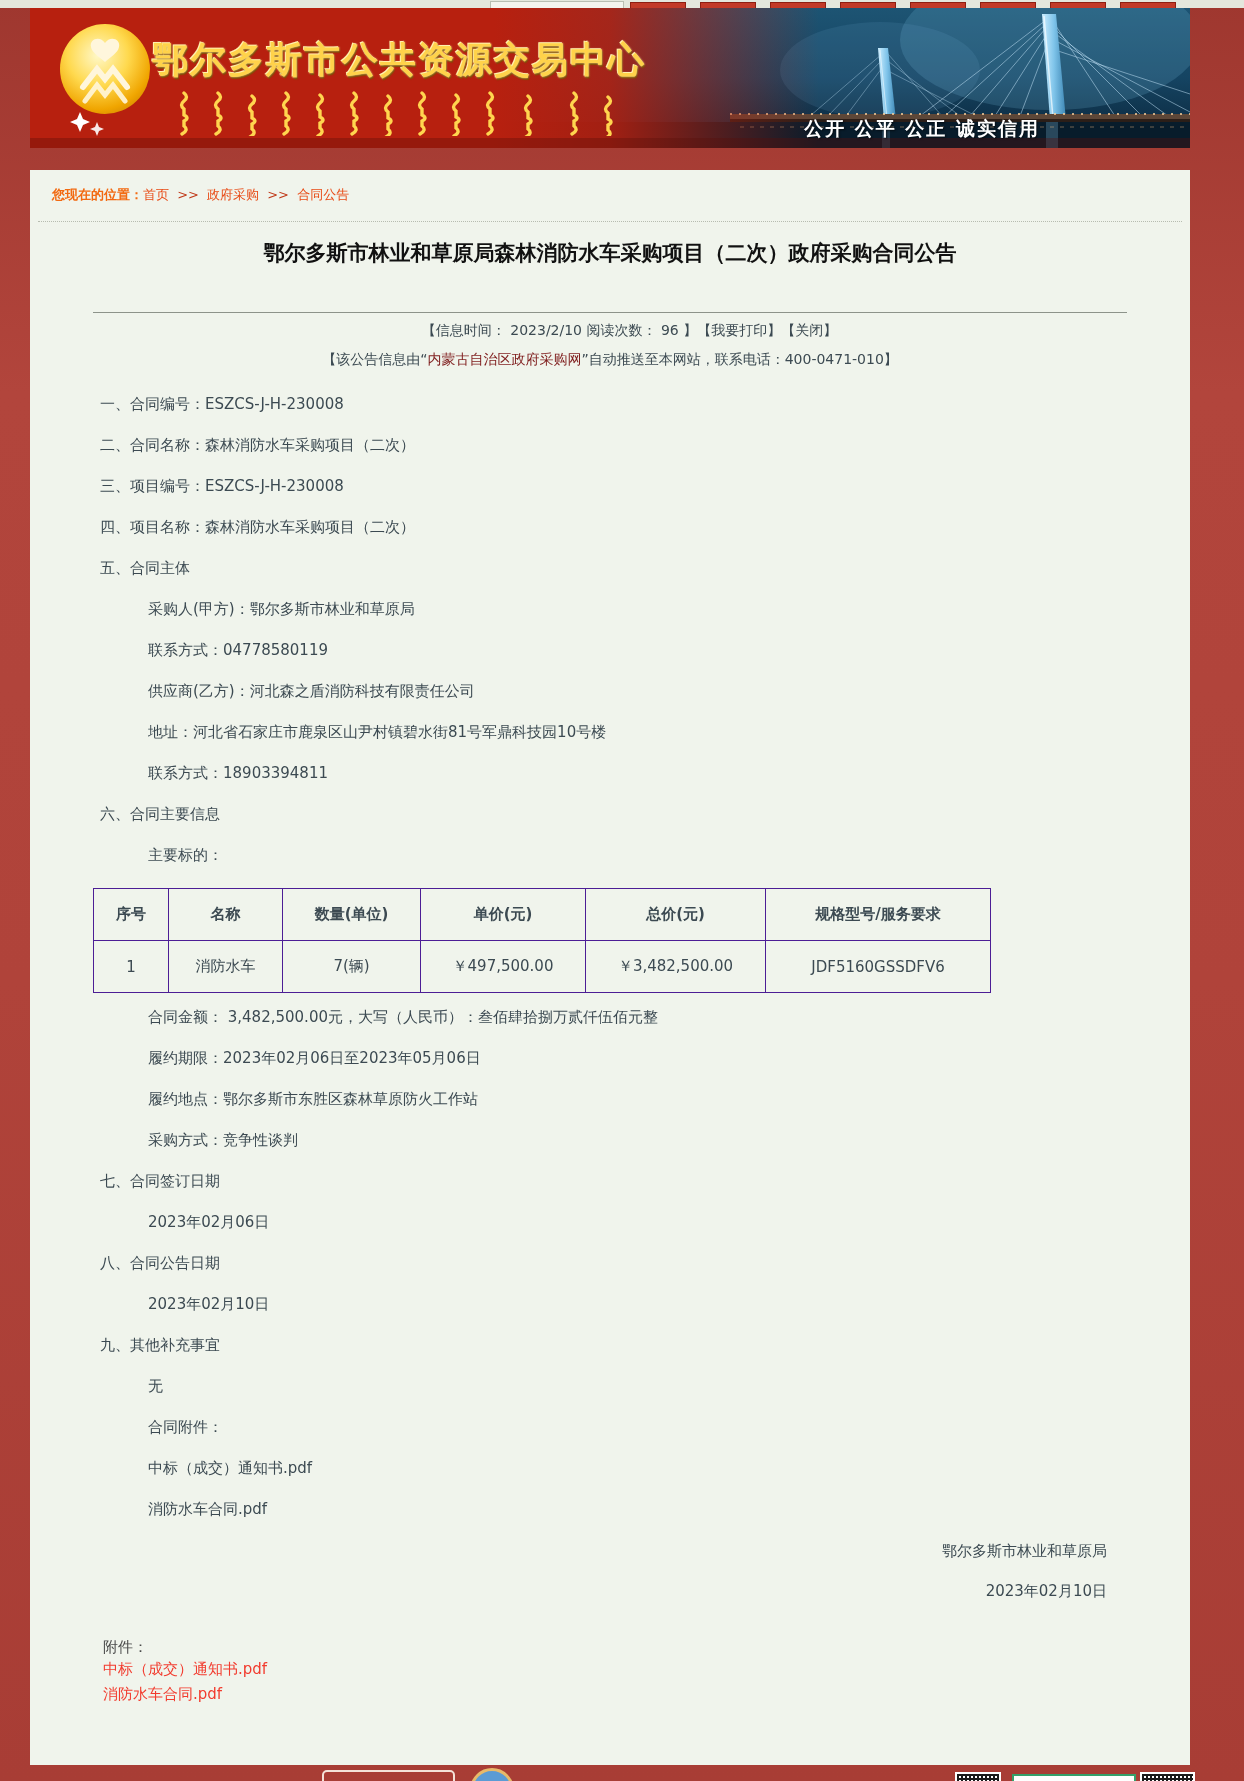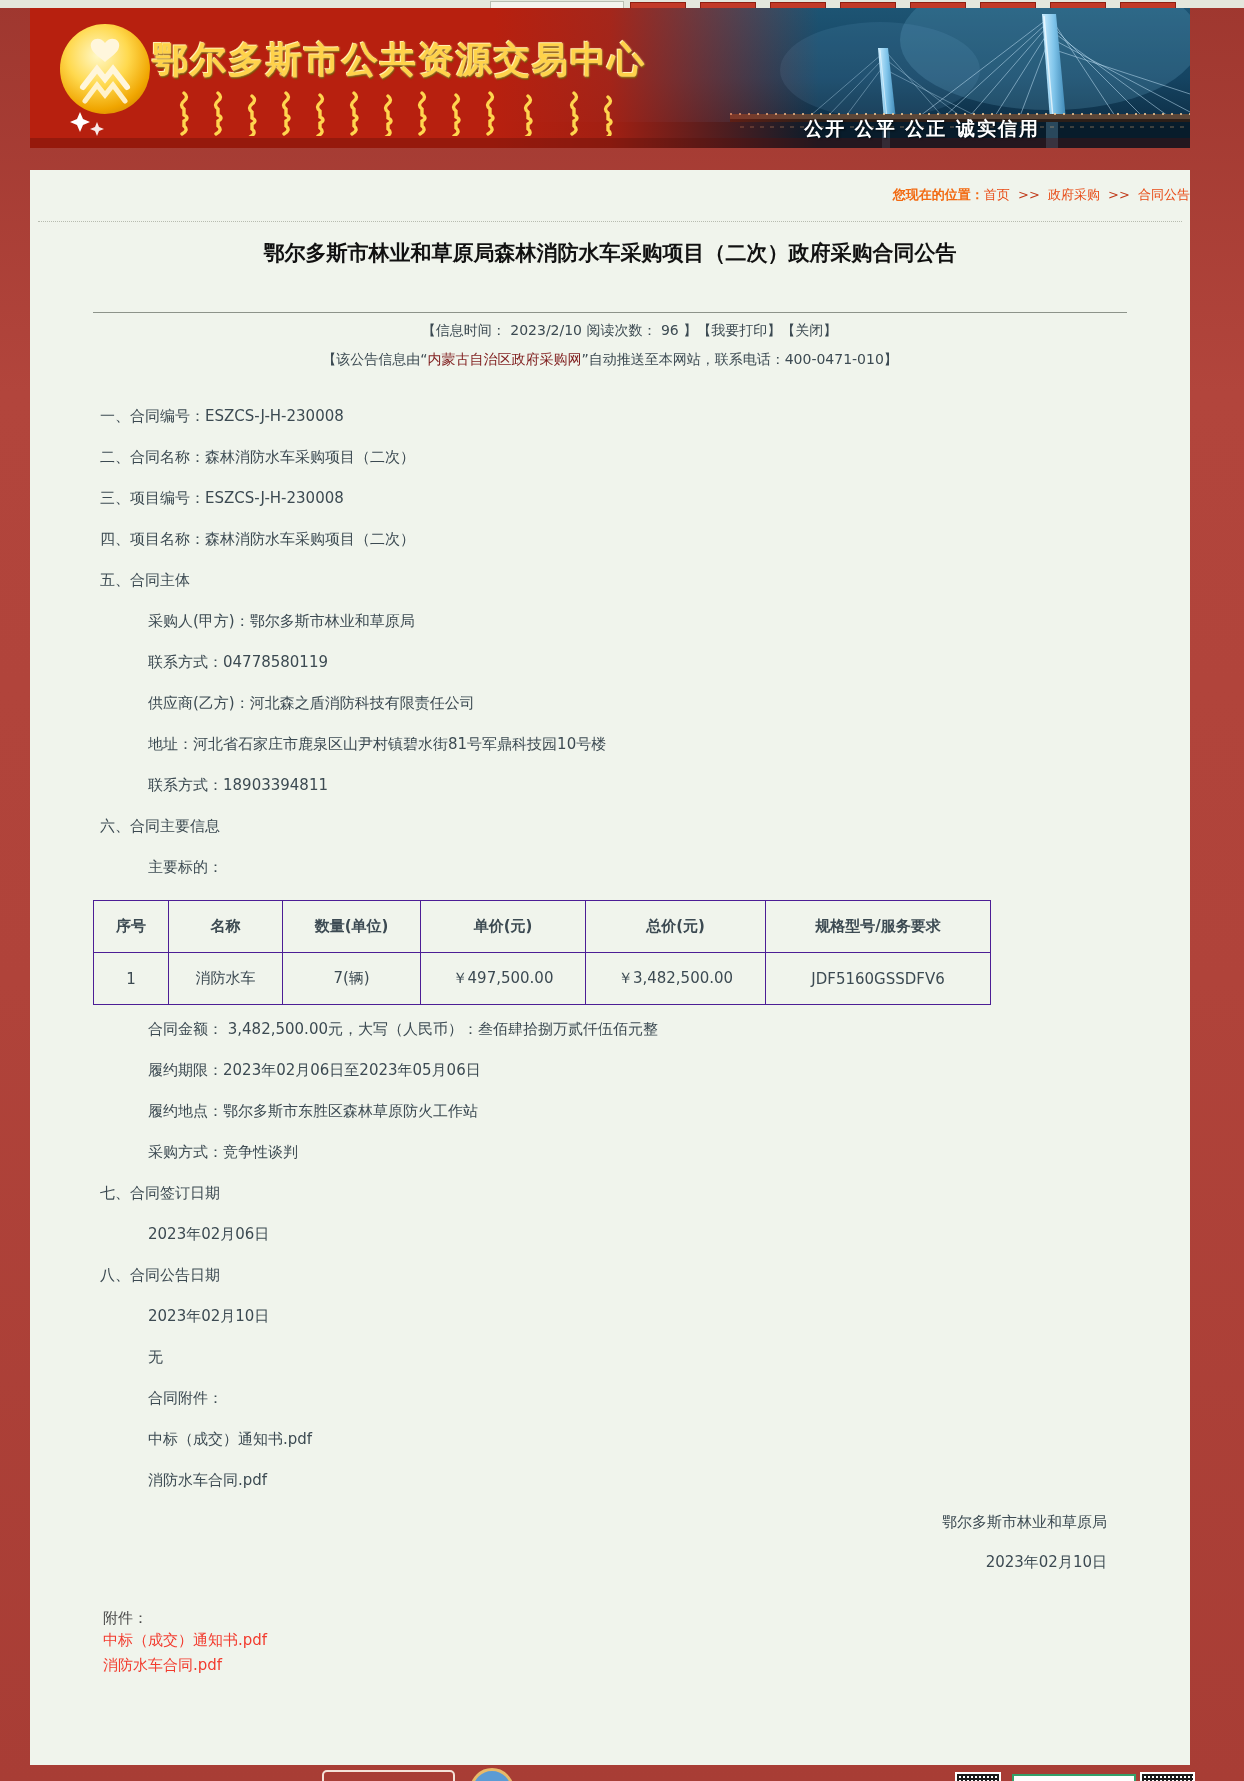--- a/index.html
+++ b/index.html
@@ -25,32 +25,32 @@
     white-space:nowrap;
   }
   .mongolian{position:absolute;left:148px;top:82px;}
   .slogan{
     position:absolute;right:150px;bottom:6px;
     font-size:19px;font-weight:bold;color:#ffffff;letter-spacing:2px;
     text-shadow:1px 1px 2px rgba(0,0,0,.65);white-space:nowrap;
   }
   
   .panel{position:absolute;left:30px;top:170px;width:1160px;height:1595px;background:#f0f4ec;overflow:hidden;}
-  .breadcrumb{height:35px;padding:16px 0 0 22px;font-size:13px;color:#e8650f;box-sizing:content-box;text-align:right;}
+  .breadcrumb{height:35px;padding:16px 0 0 22px;font-size:13px;color:#e8650f;box-sizing:content-box;}
   .bc-label{font-weight:bold;color:#f26a12;}
   .bc-link{color:#e84b16;text-decoration:none;cursor:pointer;}
   .bc-sep{color:#c03a1a;margin:0 4px;}
   .dotted{border-top:1px dotted #b7bcb0;margin:0 8px;}
   .art-title{margin:16px 40px 0;text-align:center;font-size:21px;font-weight:bold;color:#111;line-height:30px;}
   .title-rule{border:0;border-top:1px solid #8d938a;margin:44px 63px 0;}
   .meta{margin-top:9px;text-align:center;font-size:14px;color:#3c4a52;padding-left:39px;}
   .meta a{color:#3c4a52;text-decoration:none;cursor:pointer;}
   .notice{margin-top:11px;text-align:center;font-size:14px;color:#3c4a52;}
   .notice .red{color:#7f1d1d;}
-  .content{margin-top:39px;color:#3c4a52;}
+  .content{margin-top:27px;color:#3c4a52;}
   .ln{font-size:15px;line-height:17px;margin-bottom:24px;white-space:pre-wrap;}
   .ind0{padding-left:70px;}
   .ind1{padding-left:118px;}
   
   table.items{border-collapse:collapse;margin:6px 0 16px 63px;width:897px;table-layout:fixed;}
   table.items th,table.items td{
     border:1px solid #4c1d95;text-align:center;vertical-align:middle;
     font-size:15px;color:#3c4a52;height:51px;padding:0 4px;overflow:hidden;
   }
   table.items th{font-weight:bold;}
@@ -248,20 +248,21 @@
       </table>
 
     <div class="ln ind1">合同金额： 3,482,500.00元，大写（人民币）：叁佰肆拾捌万贰仟伍佰元整</div>
     <div class="ln ind1">履约期限：2023年02月06日至2023年05月06日</div>
     <div class="ln ind1">履约地点：鄂尔多斯市东胜区森林草原防火工作站</div>
     <div class="ln ind1">采购方式：竞争性谈判</div>
     <div class="ln ind0">七、合同签订日期</div>
     <div class="ln ind1">2023年02月06日</div>
     <div class="ln ind0">八、合同公告日期</div>
     <div class="ln ind1">2023年02月10日</div>
+    <div class="ln ind0">九、其他补充事宜</div>
     <div class="ln ind1">无</div>
     <div class="ln ind1">合同附件：</div>
     <div class="ln ind1">中标（成交）通知书.pdf</div>
     <div class="ln ind1">消防水车合同.pdf</div>
 
     <div class="sig sig-org">鄂尔多斯市林业和草原局</div>
     <div class="sig sig-date">2023年02月10日</div>
 
     <div class="attach">
       <div class="attach-label">附件：</div>

